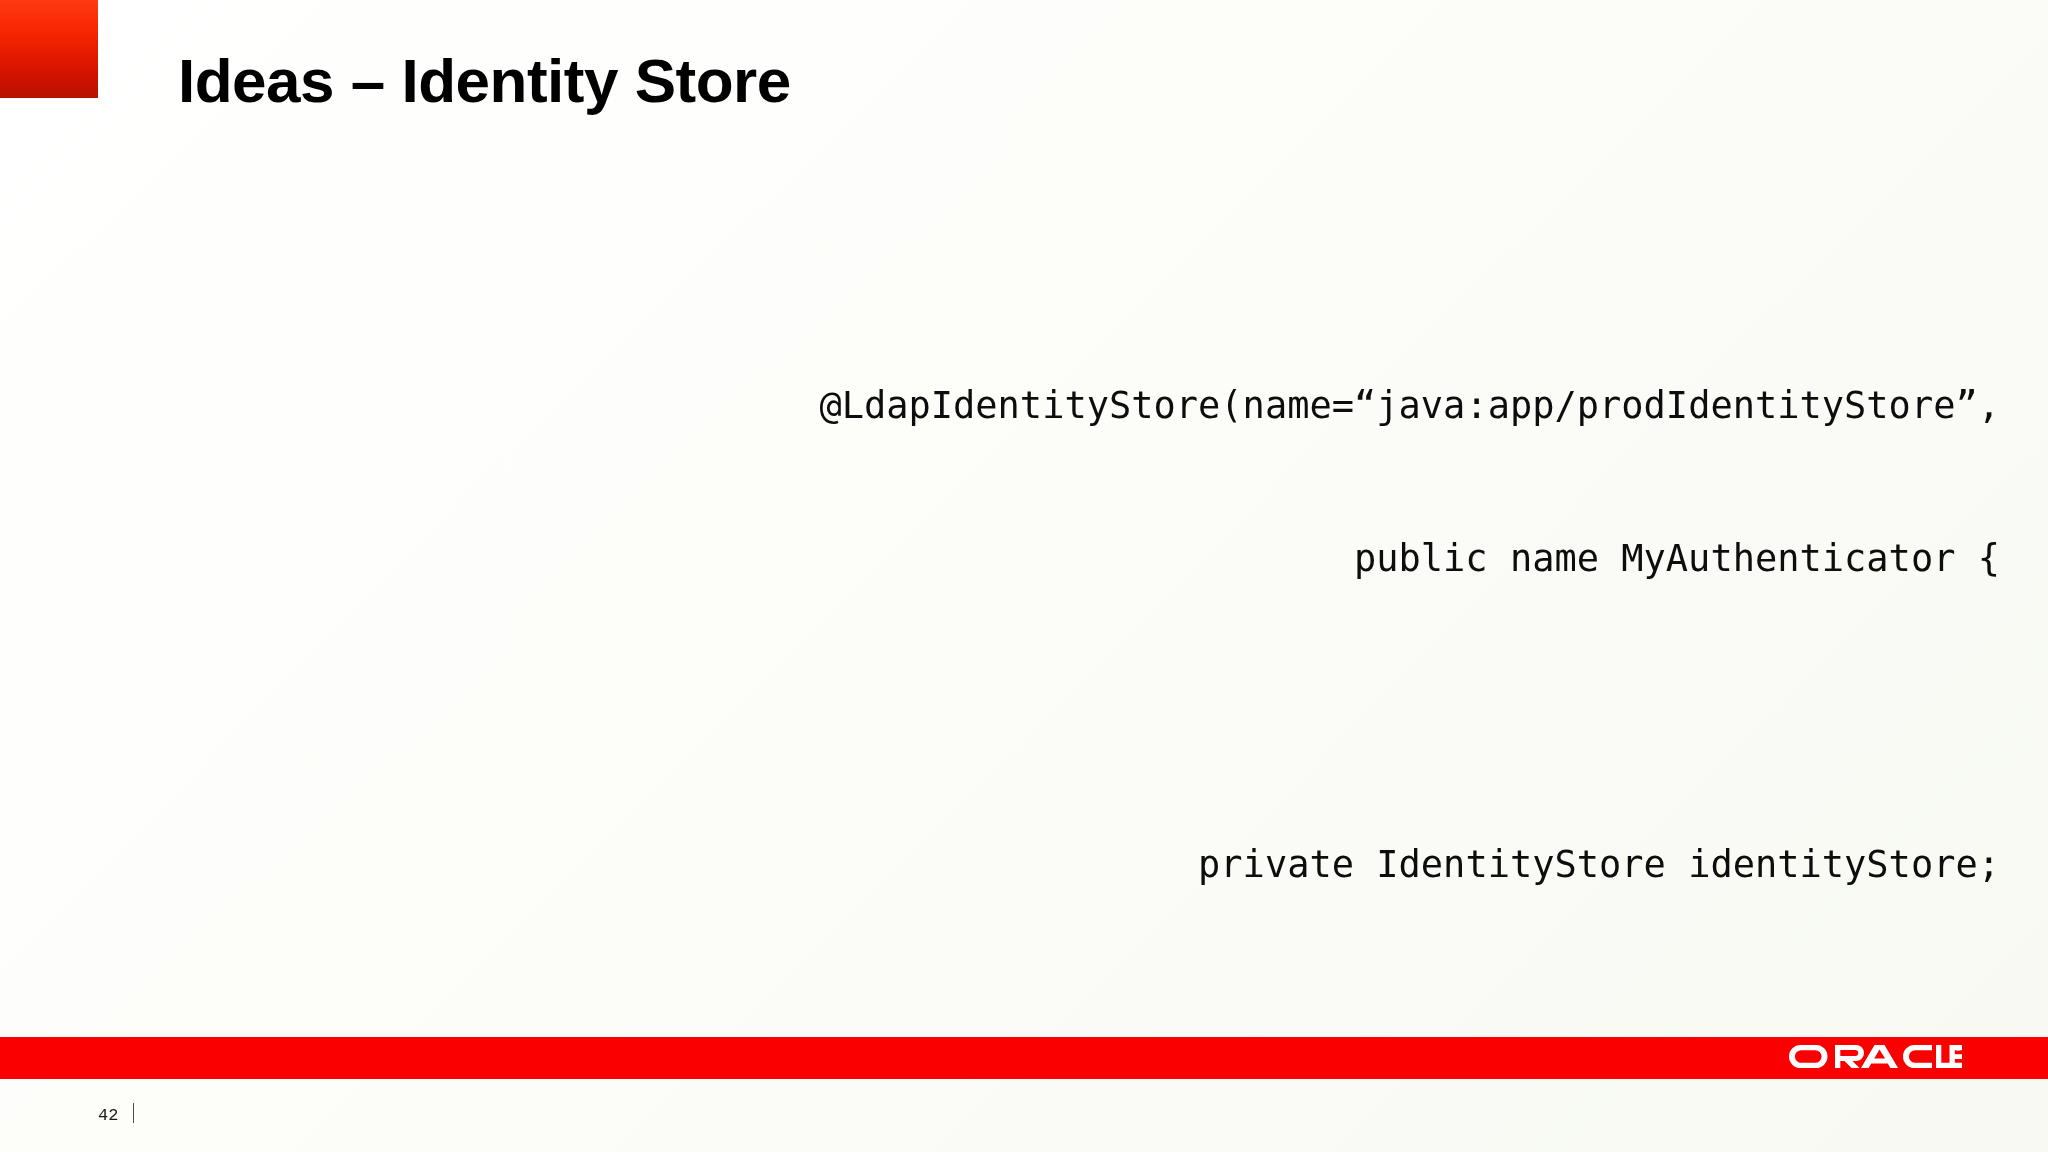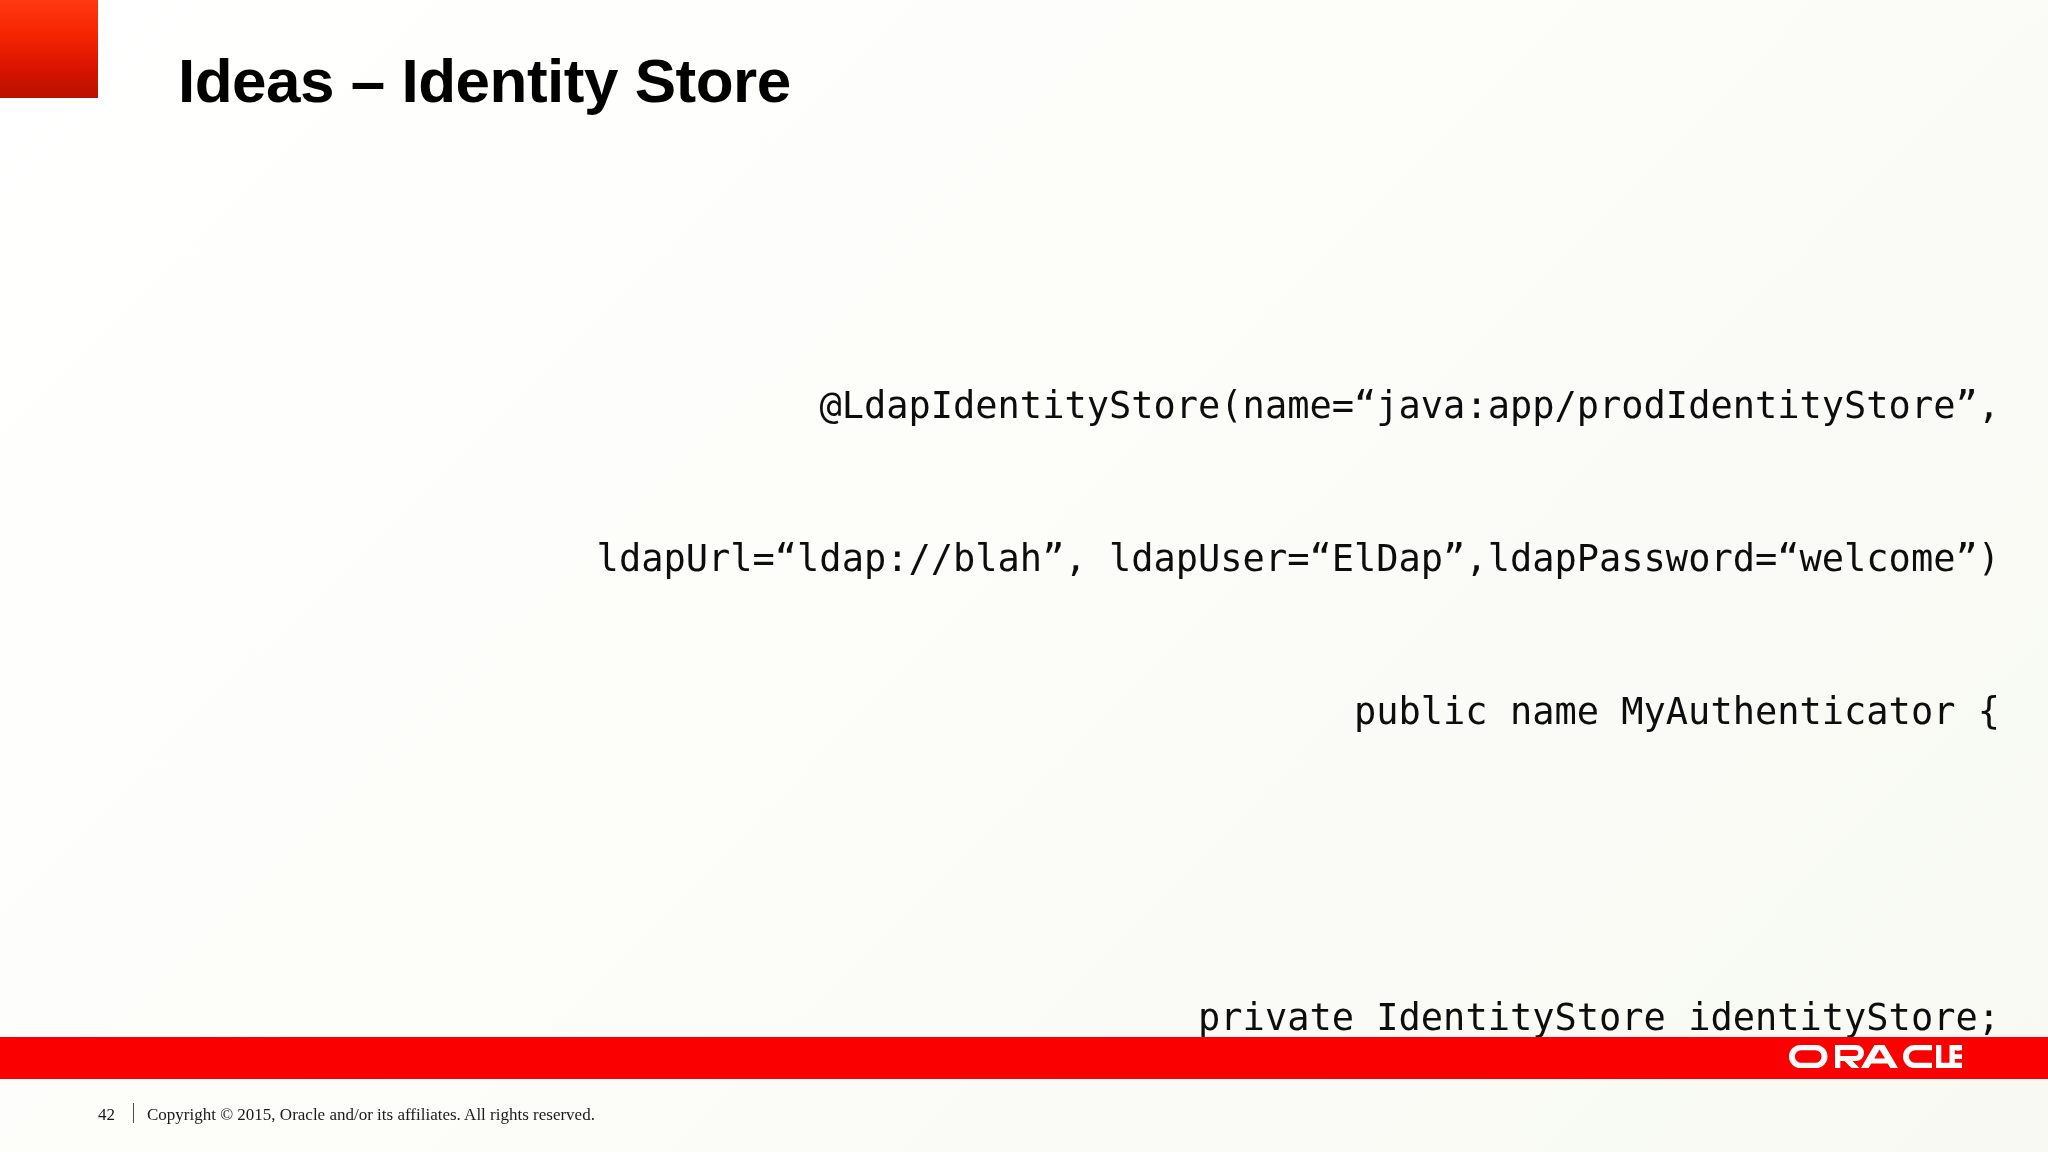--- a/index.html
+++ b/index.html
@@ -94,21 +94,21 @@
     position: absolute;
     left: 98px;
     top: 1125px;
     transform: translateY(-100%);
     display: flex;
     align-items: baseline;
     gap: 0;
     font-size: 17px;
     color: #1a1a1a;
     white-space: nowrap;
-    font-family: Liberation Serif, serif;
+    font-family: Liberation Mono, monospace;
   }
   .footer-page-number {
     display: inline-block;
     min-width: 22px;
     text-align: left;
   }
   .footer-divider {
     display: inline-block;
     width: 1px;
     height: 20px;
@@ -125,21 +125,20 @@
 <body>
 
 <div class="slide">
 
   <div class="accent-block"></div>
 
   <div class="slide-title">Ideas – Identity Store</div>
 
   <div class="code-body">
     <div class="code-line">@LdapIdentityStore(name=“java:app/prodIdentityStore”,</div>
-    <div class="code-line">  ldapUrl=“ldap://blah”, ldapUser=“ElDap”,ldapPassword=“welcome”)</div>
     <div class="code-line">public name MyAuthenticator {</div>
     <div class="code-line blank"></div>
     <div class="code-line">  private IdentityStore identityStore;</div>
     
     
     
     
     
   </div>
 
@@ -165,16 +164,15 @@
 
       <path d="M171 2 H189 V7.2 H176.3 V11.2 H187 V15.9 H176.3 V19.8 H189 V25 H171 Z" fill="#ffffff" transform="translate(-7.5,0)"></path>
 
       <circle cx="172" cy="5" r="2.4" fill="none" stroke="#ffffff" stroke-width="0.9"></circle>
     </svg>
   </div>
 
   <div class="footer-note">
     <span class="footer-page-number">42</span>
     <span class="footer-divider"></span>
-    <span class="footer-copyright">Copyright © 2015, Oracle and/or its affiliates. All rights reserved.</span>
   </div>
 
 </div>
 
 </body></html>

